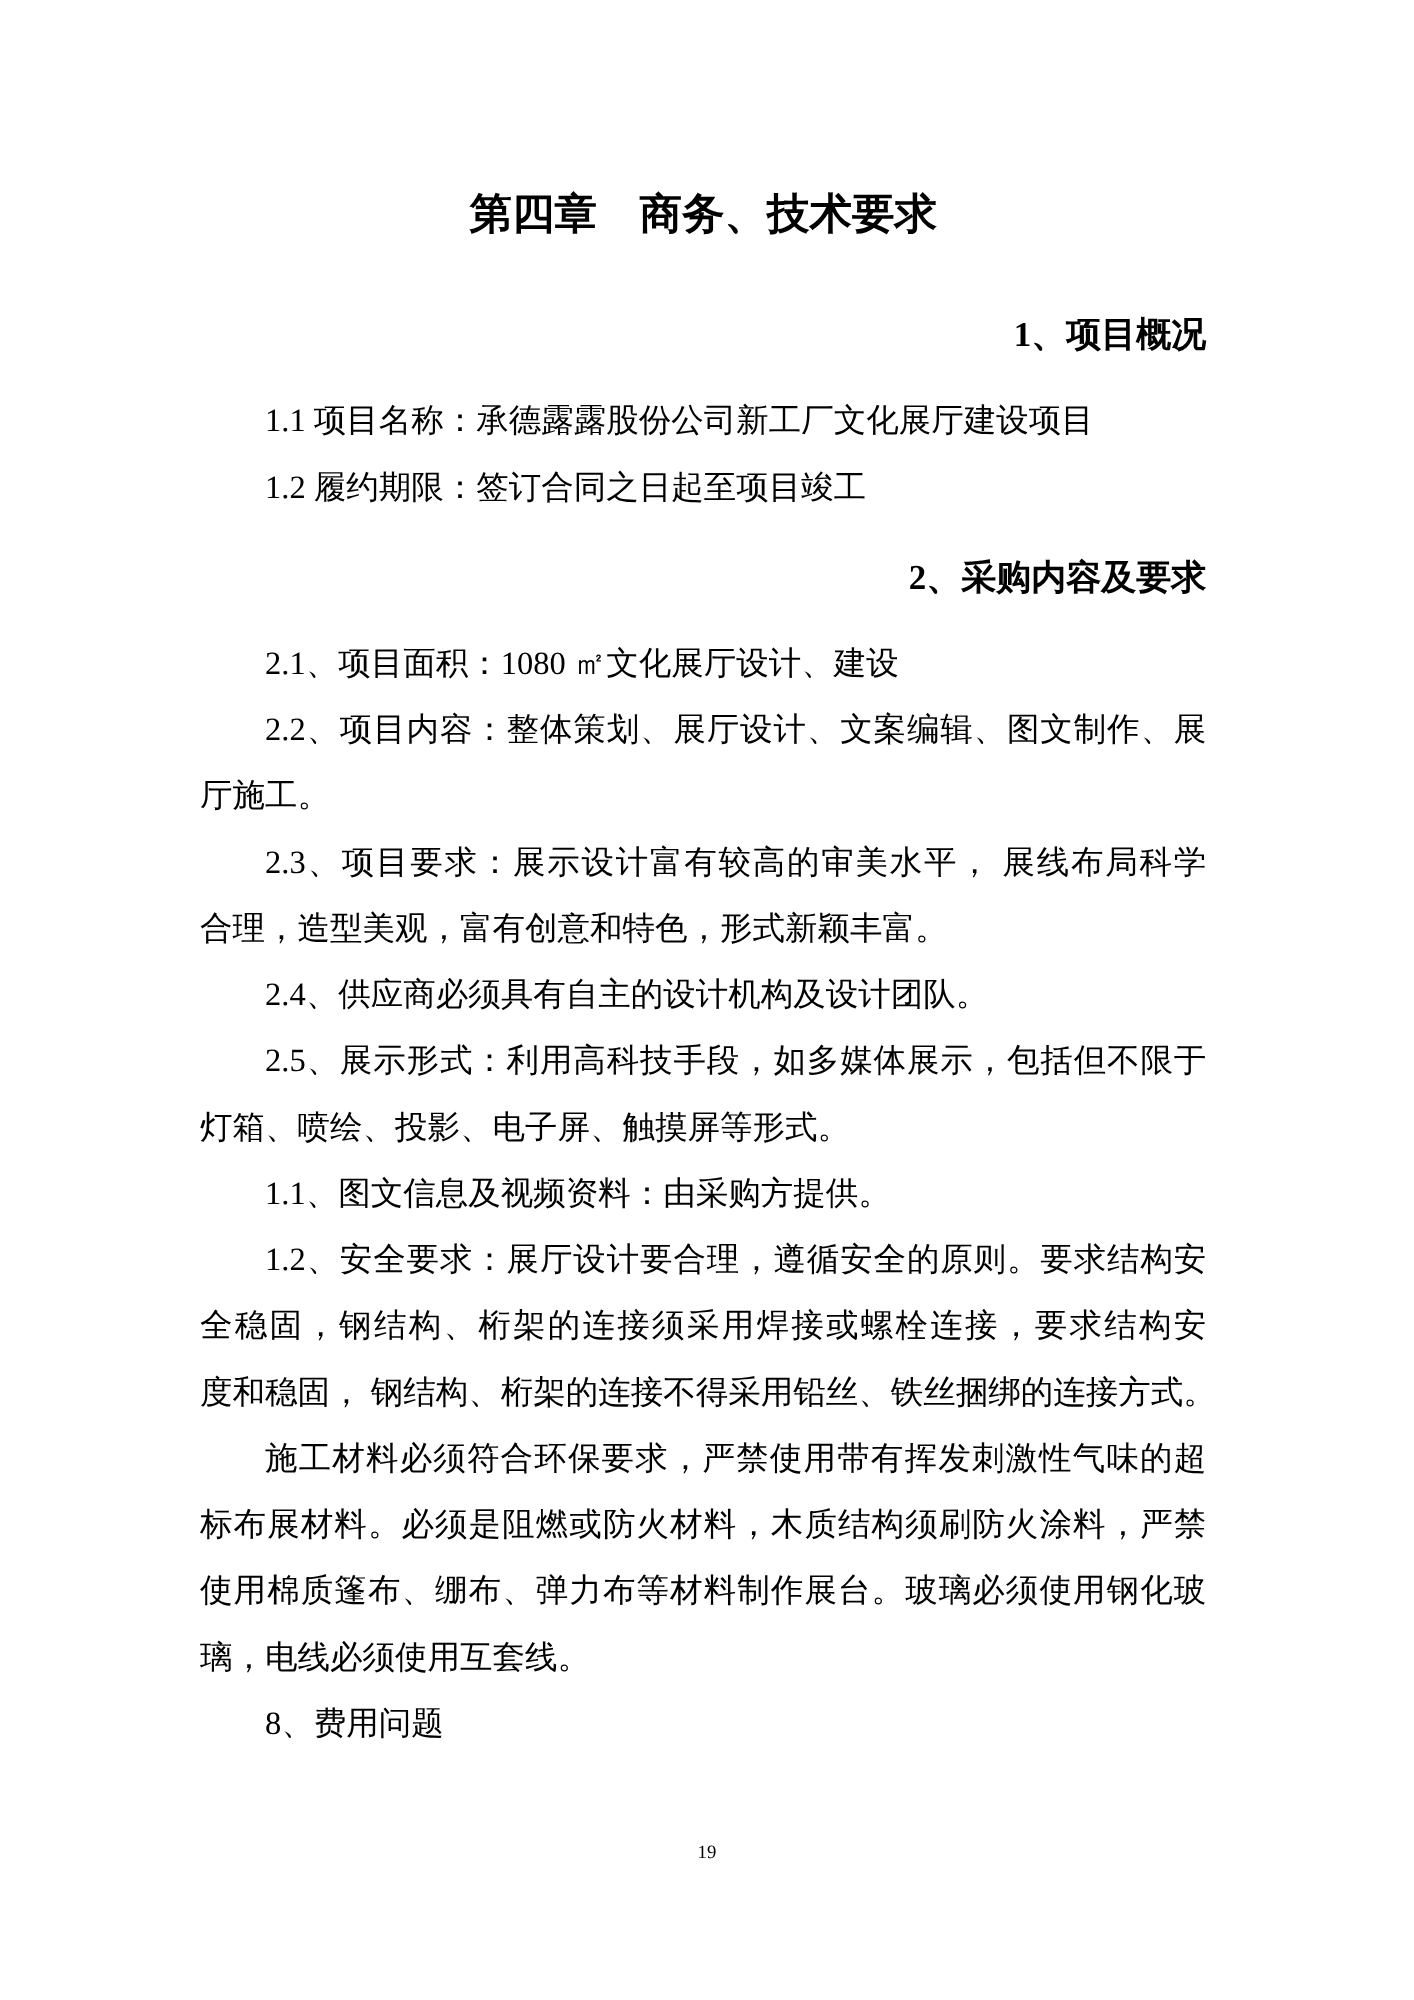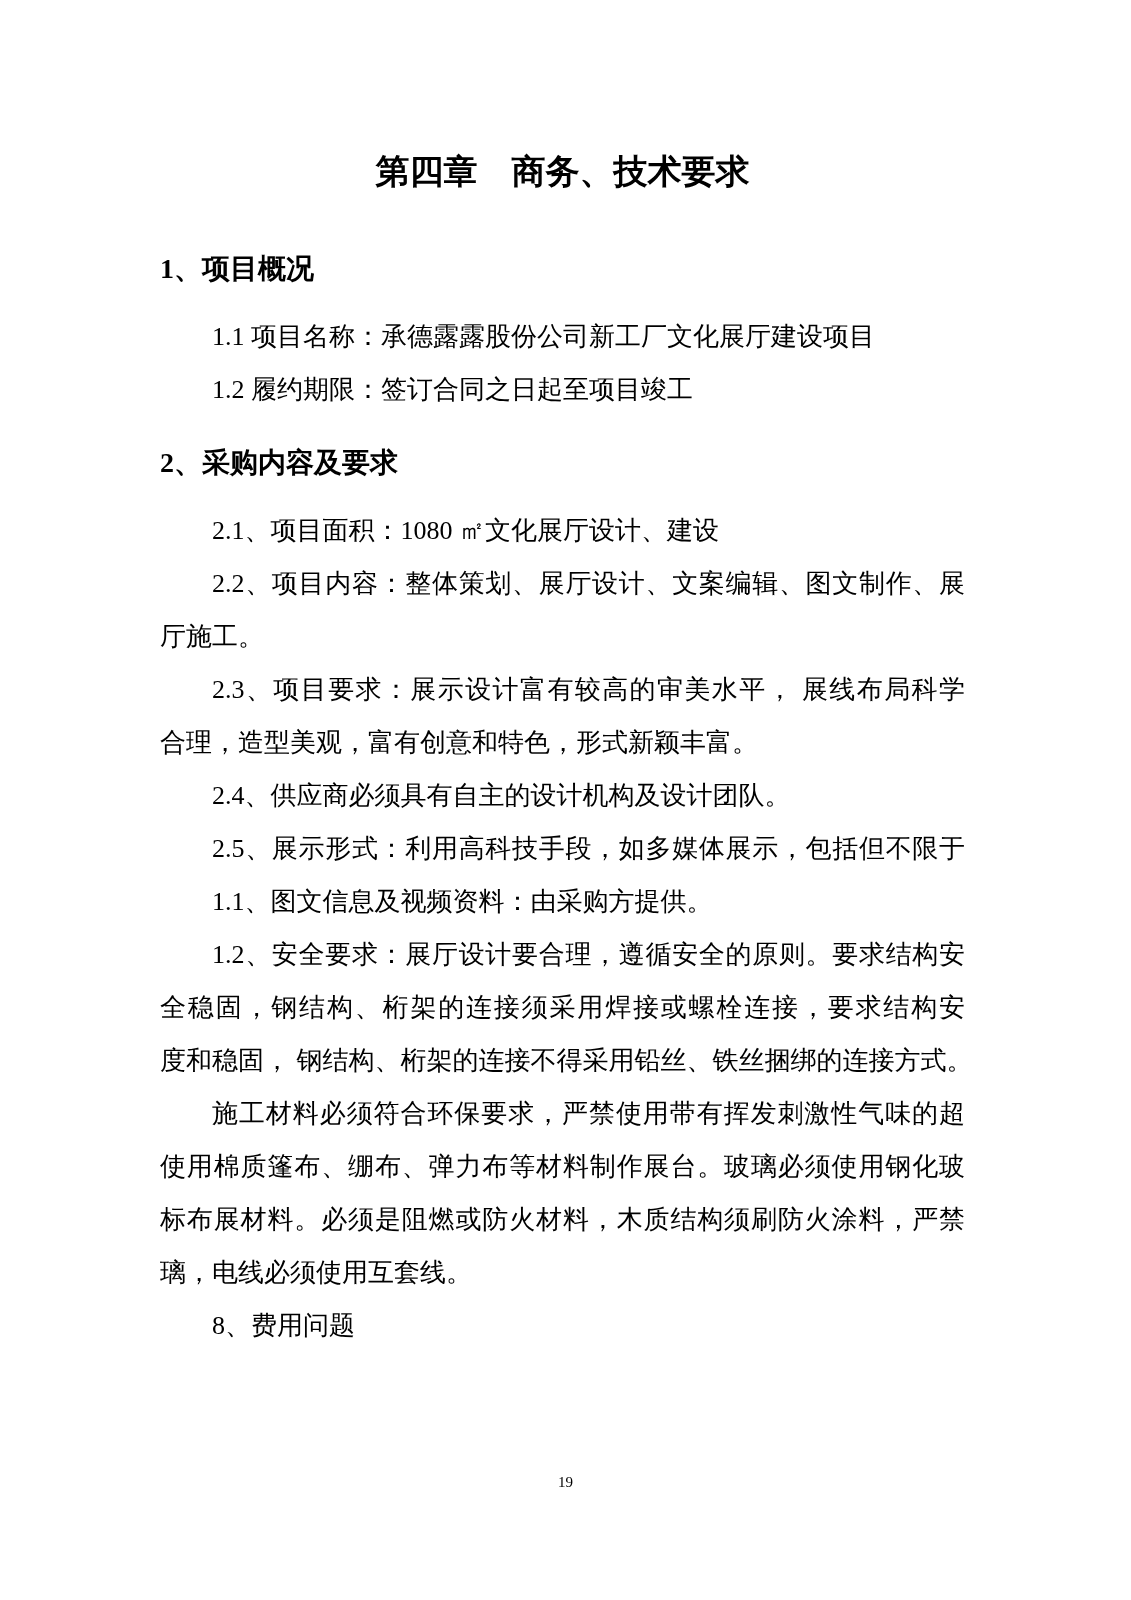--- a/index.html
+++ b/index.html
@@ -27,20 +27,21 @@
     margin: 0 0 53px 0;
     white-space: nowrap;
   }
   .doc-body { margin: 0; }
   .heading {
     font-size: 28px;
     font-weight: 700;
     line-height: 36px;
     margin: 29px 0 23px 0;
     white-space: nowrap;
+    text-align: right;
   }
   .doc-body > .heading:first-child { margin-top: 0; }
   .body-line {
     font-size: 26px;
     line-height: 53px;
     margin: 0;
     white-space: nowrap;
     font-family: Liberation Serif, serif;
   }
   .body-line.justify {
@@ -71,25 +72,26 @@
       <div class="body-line indent">1.1 项目名称：承德露露股份公司新工厂文化展厅建设项目</div>
       <div class="body-line indent">1.2 履约期限：签订合同之日起至项目竣工</div>
       <div class="heading">2、采购内容及要求</div>
       <div class="body-line indent">2.1、项目面积：1080 ㎡文化展厅设计、建设</div>
       <div class="body-line indent justify">2.2、项目内容：整体策划、展厅设计、文案编辑、图文制作、展</div>
       <div class="body-line">厅施工。</div>
       <div class="body-line indent justify">2.3、项目要求：展示设计富有较高的审美水平， 展线布局科学</div>
       <div class="body-line">合理，造型美观，富有创意和特色，形式新颖丰富。</div>
       <div class="body-line indent">2.4、供应商必须具有自主的设计机构及设计团队。</div>
       <div class="body-line indent justify">2.5、展示形式：利用高科技手段，如多媒体展示，包括但不限于</div>
+      <div class="body-line">灯箱、喷绘、投影、电子屏、触摸屏等形式。</div>
       <div class="body-line indent">1.1、图文信息及视频资料：由采购方提供。</div>
       <div class="body-line indent justify">1.2、安全要求：展厅设计要合理，遵循安全的原则。要求结构安</div>
       <div class="body-line justify">全稳固，钢结构、桁架的连接须采用焊接或螺栓连接，要求结构安</div>
       <div class="body-line">度和稳固， 钢结构、桁架的连接不得采用铅丝、铁丝捆绑的连接方式。</div>
       <div class="body-line indent justify">施工材料必须符合环保要求，严禁使用带有挥发刺激性气味的超</div>
+      <div class="body-line justify">标布展材料。必须是阻燃或防火材料，木质结构须刷防火涂料，严禁</div>
       <div class="body-line justify">使用棉质篷布、绷布、弹力布等材料制作展台。玻璃必须使用钢化玻</div>
-      <div class="body-line justify">标布展材料。必须是阻燃或防火材料，木质结构须刷防火涂料，严禁</div>
       <div class="body-line">璃，电线必须使用互套线。</div>
       <div class="body-line indent">8、费用问题</div>
     </div>
 
   <div class="page-number">19</div>
 </div>
 
 </body></html>

